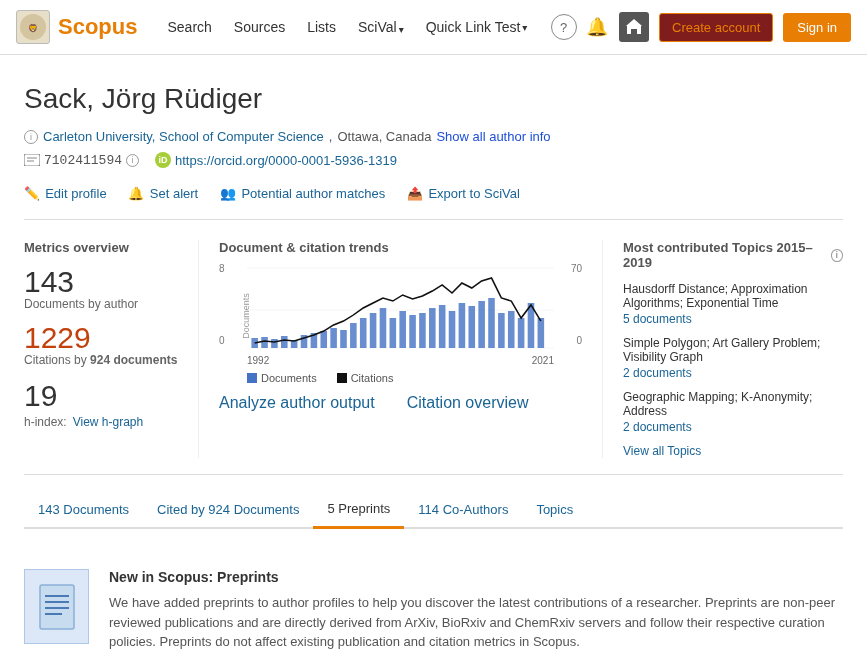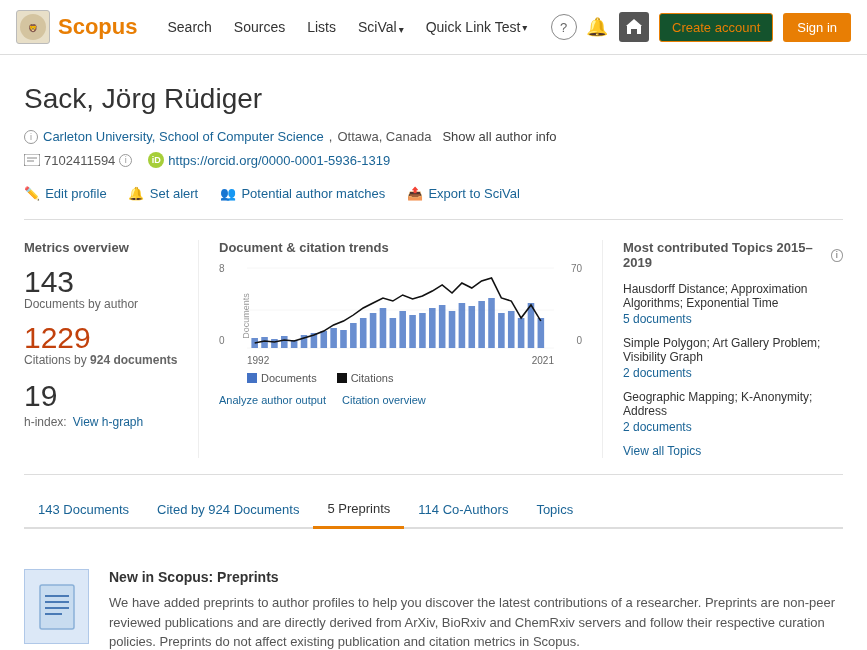--- a/index.html
+++ b/index.html
@@ -34,45 +34,45 @@
   <div style="display:flex;align-items:center;gap:10px;">
     <div style="width:26px;height:26px;border:1.5px solid #888;border-radius:50%;display:flex;align-items:center;justify-content:center;cursor:pointer;font-size:13px;color:#666;">?</div>
     <div style="font-size:18px;cursor:pointer;color:#666;">🔔</div>
     <div style="width:30px;height:30px;background:#555;border-radius:3px;display:flex;align-items:center;justify-content:center;cursor:pointer;">
       <svg width="18" height="18" viewBox="0 0 18 18">
           <rect x="2" y="8" width="14" height="8" fill="white"></rect>
           <polygon points="9,1 1,8 17,8" fill="white"></polygon>
           <rect x="6" y="11" width="6" height="5" fill="#555"></rect>
         </svg>
     </div>
-    <button style="border:1.5px solid #e87e04;color:#e87e04;background:#14532d;padding:6px 12px;border-radius:3px;cursor:pointer;font-size:13px;font-weight:500;">Create account</button>
+    <button style="border:1.5px solid #e87e04;color:#e87e04;background:#7f1d1d;padding:6px 12px;border-radius:3px;cursor:pointer;font-size:13px;font-weight:500;">Create account</button>
     <button style="background:#e87e04;color:white;border:none;padding:7px 14px;border-radius:3px;cursor:pointer;font-size:13px;font-weight:500;">Sign in</button>
   </div>
 </header>
 
 <main style="padding:28px 24px 10px;">
 
   <h1 style="font-size:28px;font-weight:300;color:#333;margin-bottom:14px;">Sack, Jörg Rüdiger</h1>
 
   <div style="display:flex;align-items:center;gap:5px;margin-bottom:8px;font-size:13px;">
     <span style="display:inline-flex;align-items:center;justify-content:center;width:14px;height:14px;border:1px solid #999;border-radius:50%;font-size:9px;color:#999;">i</span>
     <a style="color:#1a6496;text-decoration:none;cursor:pointer;">Carleton University, School of Computer Science</a>
     <span style="color:#555;">,</span>
     <span style="color:#555;">Ottawa, Canada</span>
-    <a style="color:#404040;text-decoration:none;cursor:pointer;margin-left:6px;">Show all author info</a>
+    <a style="color:#1d4ed8;text-decoration:none;cursor:pointer;">Show all author info</a>
   </div>
 
   <div style="display:flex;align-items:center;gap:16px;margin-bottom:18px;font-size:13px;">
     <div style="display:flex;align-items:center;gap:4px;">
       <svg width="16" height="12" viewBox="0 0 16 12">
           <rect x="0" y="0" width="16" height="12" rx="2" fill="none" stroke="#888" stroke-width="1.2"></rect>
           <line x1="3" y1="4" x2="13" y2="4" stroke="#888" stroke-width="1"></line>
           <line x1="3" y1="7" x2="10" y2="7" stroke="#888" stroke-width="1"></line>
         </svg>
-      <span style="color:#555;">7102411594</span>
+      <span style="color:#555;font-family:Liberation Mono, monospace;">7102411594</span>
       <span style="display:inline-flex;align-items:center;justify-content:center;width:13px;height:13px;border:1px solid #999;border-radius:50%;font-size:9px;color:#999;cursor:pointer;">i</span>
     </div>
     <div style="display:flex;align-items:center;gap:4px;">
       <span style="width:16px;height:16px;background:#a6ce39;border-radius:50%;display:inline-flex;align-items:center;justify-content:center;color:white;font-size:9px;font-weight:bold;">iD</span>
       <a style="color:#1a6496;text-decoration:none;cursor:pointer;font-size:13px;">https://orcid.org/0000-0001-5936-1319</a>
     </div>
   </div>
 
   <div style="display:flex;align-items:center;gap:22px;margin-bottom:20px;padding-bottom:18px;border-bottom:1px solid #ddd;">
     <a style="display:flex;align-items:center;gap:5px;color:#1a6496;text-decoration:none;cursor:pointer;font-size:13px;">
@@ -175,21 +175,21 @@
         <div style="display:flex;align-items:center;gap:4px;">
           <div style="width:10px;height:10px;background:#4472c4;"></div>
           <span>Documents</span>
         </div>
         <div style="display:flex;align-items:center;gap:4px;">
           <div style="width:10px;height:10px;background:#111;"></div>
           <span>Citations</span>
         </div>
       </div>
 
-      <div style="display:flex;gap:16px;margin-top:10px;font-size:11px;">
+      <div style="display:flex;gap:32px;margin-top:10px;font-size:16px;">
         <a style="color:#1a6496;text-decoration:none;cursor:pointer;">Analyze author output</a>
         <a style="color:#1a6496;text-decoration:none;cursor:pointer;">Citation overview</a>
       </div>
     </div>
 
     <div style="width:240px;padding-left:20px;">
       <div style="font-size:13px;font-weight:600;color:#555;margin-bottom:12px;display:flex;align-items:center;gap:4px;">
         <span>Most contributed Topics 2015–2019</span>
         <span style="display:inline-flex;align-items:center;justify-content:center;width:13px;height:13px;border:1px solid #999;border-radius:50%;font-size:9px;color:#999;cursor:pointer;">i</span>
       </div>

